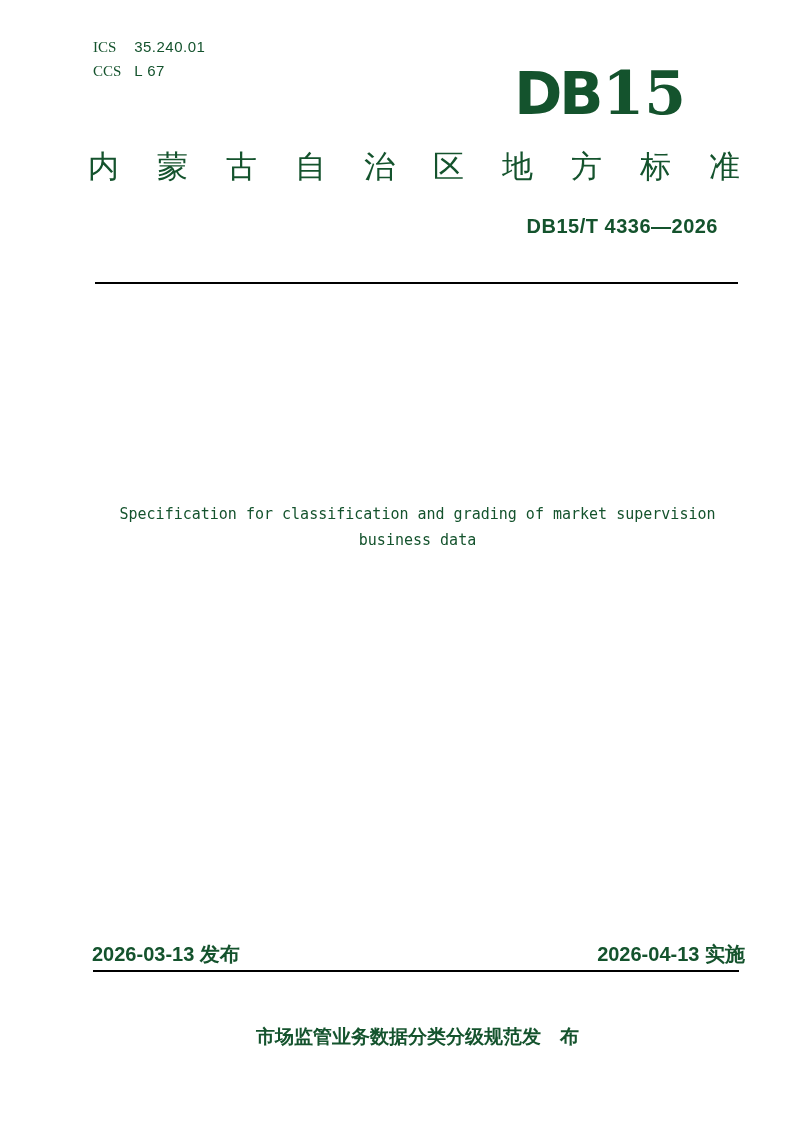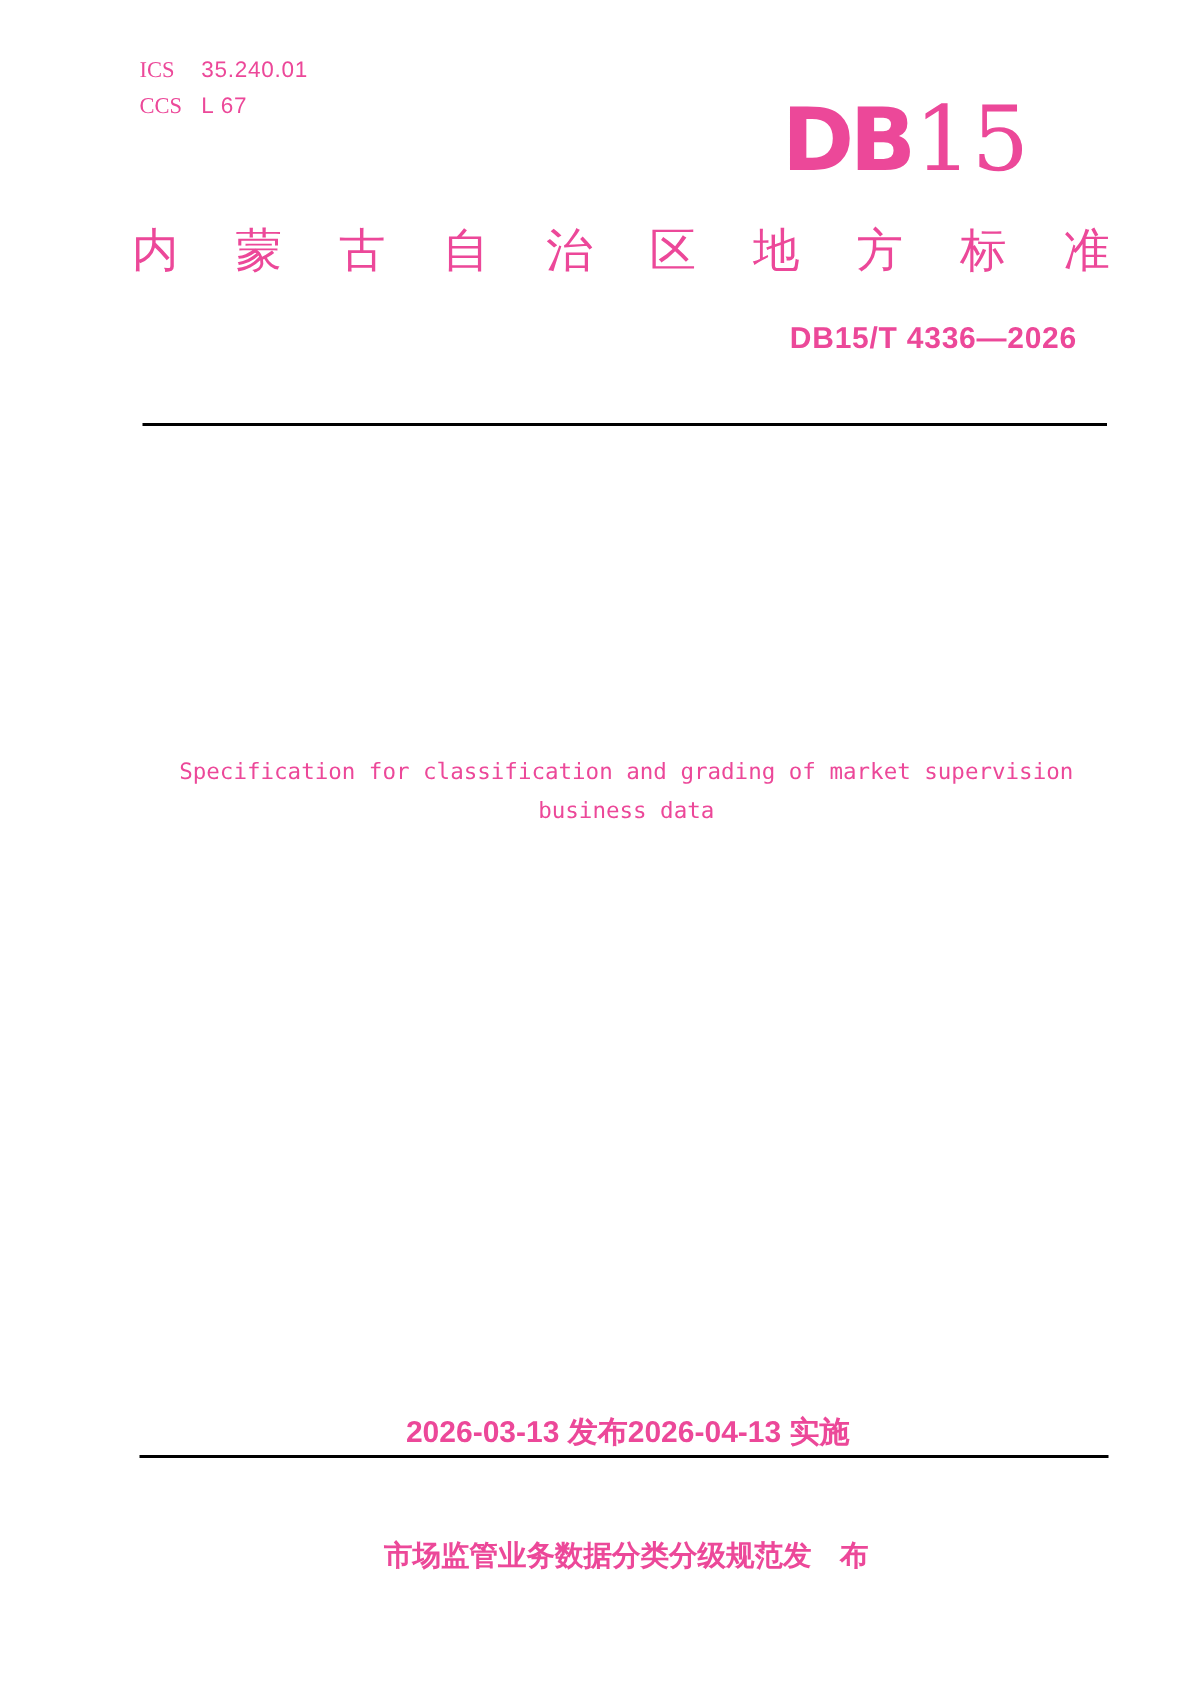--- a/index.html
+++ b/index.html
@@ -1,21 +1,21 @@
 <!DOCTYPE html>
 <html><head>
 <meta charset="utf-8">
 <style>
   html, body { margin: 0; padding: 0; background: #ffffff; }
   .page {
     position: relative;
     width: 794px;
     height: 1123px;
     background: #ffffff;
-    color: #ec4899;
+    color: #14532d;
     font-family: "Liberation Sans", sans-serif;
     overflow: hidden;
   }
 
   
   .meta {
     position: absolute;
     top: 35px;
     left: 93px;
     font-size: 15px;
@@ -42,21 +42,21 @@
     white-space: nowrap;
   }
   .logo-db {
     font-family: "DejaVu Sans", sans-serif;
     font-weight: 900;
     font-size: 58px;
     letter-spacing: -3px;
   }
   .logo-num {
     font-family: "DejaVu Serif", serif;
-    font-weight: 400;
+    font-weight: 700;
     font-size: 60px;
     margin-left: 2px;
   }
 
   
   .region-std {
     position: absolute;
     top: 146px;
     left: 88px;
     width: 652px;
@@ -114,21 +114,21 @@
     font-weight: 500;
   }
 
   
   .footer-dates {
     position: absolute;
     top: 941px;
     left: 92px;
     width: 653px;
     display: flex;
-    justify-content: center;
+    justify-content: space-between;
     font-size: 20px;
     font-weight: 600;
     white-space: nowrap;
   }
 
   
   .publisher {
     position: absolute;
     top: 1024px;
     left: 95px;

